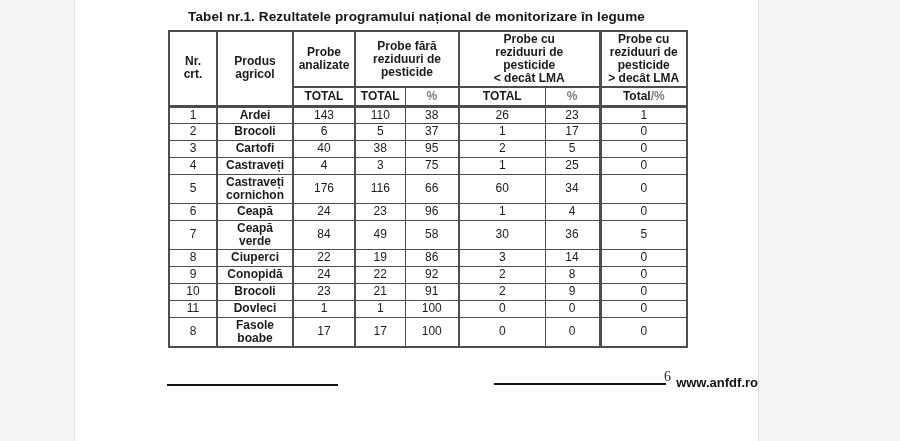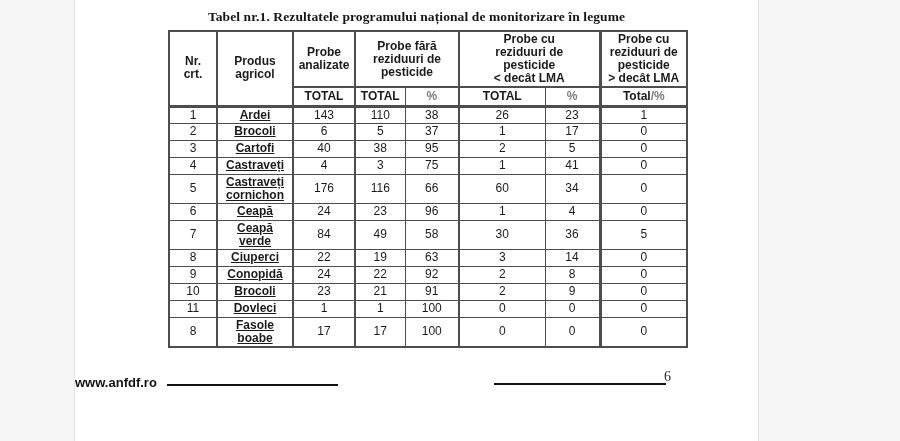--- a/index.html
+++ b/index.html
@@ -16,21 +16,20 @@
     background:#ffffff;
     border-left:1px solid #e3e3e6;
     border-right:1px solid #dedee1;
     box-sizing:border-box;
   }
   .doc-title{
     position:absolute;top:9px;left:0;width:100%;
     text-align:center;
     font-size:13.5px;font-weight:bold;color:#161616;
     letter-spacing:.1px;
-    font-family:Liberation Serif, serif;
   }
   table.data-table{
     position:absolute;left:93px;top:30px;
     width:518px;
     border-collapse:collapse;table-layout:fixed;
     border:2px solid #4d4d4d;
     font-size:12px;
   }
   .data-table th,.data-table td{
     border:1px solid #4d4d4d;
@@ -41,32 +40,32 @@
     overflow:hidden;
   }
   thead th{font-weight:bold;white-space:pre-line;}
   tr.group-row{height:54px;}
   tr.group-row th{border-bottom-width:2px;}
   tr.subhead{height:19px;}
   tbody tr{height:17px;}
   tbody tr:first-child td{border-top:3px solid #4d4d4d;}
   .thick-l{border-left-width:2px !important;}
   .dbl{border-left-width:3px !important;}
-  .c-produs{font-weight:bold;white-space:pre-line;text-decoration:underline;}
+  .c-produs{font-weight:bold;white-space:pre-line;}
   .c-last{vertical-align:top;padding-top:1px;}
   .pct{color:#7d7d7d;}
   .peste-sub .pct{font-weight:bold;}
   .footer-rule{
     position:absolute;height:2px;background:#101010;
   }
   .rule-left{left:92px;top:384px;width:171px;}
   .rule-right{left:419px;top:383px;width:172px;}
   .site-label{
     position:absolute;top:375px;left:0;width:100%;
-    text-align:left;font-size:13px;font-weight:bold;color:#121212;
+    text-align:right;font-size:13px;font-weight:bold;color:#121212;
   }
   .page-num{
     position:absolute;left:589px;top:369px;
     font-family:"Liberation Serif",serif;
     font-size:14px;color:#2a2a2a;
   }
 </style>
 </head>
 <body>
 
@@ -145,21 +144,21 @@
           <td class="c-num">5</td>
           <td class="c-last dbl">0</td>
         </tr>
         <tr>
           <td class="c-nr">4</td>
           <td class="c-produs thick-l">Castraveți</td>
           <td class="c-num thick-l">4</td>
           <td class="c-num thick-l">3</td>
           <td class="c-num">75</td>
           <td class="c-num thick-l">1</td>
-          <td class="c-num">41</td>
+          <td class="c-num">25</td>
           <td class="c-last dbl">0</td>
         </tr>
         <tr>
           <td class="c-nr">5</td>
           <td class="c-produs thick-l">Castraveți
 cornichon</td>
           <td class="c-num thick-l">176</td>
           <td class="c-num thick-l">116</td>
           <td class="c-num">66</td>
           <td class="c-num thick-l">60</td>
@@ -184,21 +183,21 @@
           <td class="c-num">58</td>
           <td class="c-num thick-l">30</td>
           <td class="c-num">36</td>
           <td class="c-last dbl">5</td>
         </tr>
         <tr>
           <td class="c-nr">8</td>
           <td class="c-produs thick-l">Ciuperci</td>
           <td class="c-num thick-l">22</td>
           <td class="c-num thick-l">19</td>
-          <td class="c-num">63</td>
+          <td class="c-num">86</td>
           <td class="c-num thick-l">3</td>
           <td class="c-num">14</td>
           <td class="c-last dbl">0</td>
         </tr>
         <tr>
           <td class="c-nr">9</td>
           <td class="c-produs thick-l">Conopidă</td>
           <td class="c-num thick-l">24</td>
           <td class="c-num thick-l">22</td>
           <td class="c-num">92</td>

